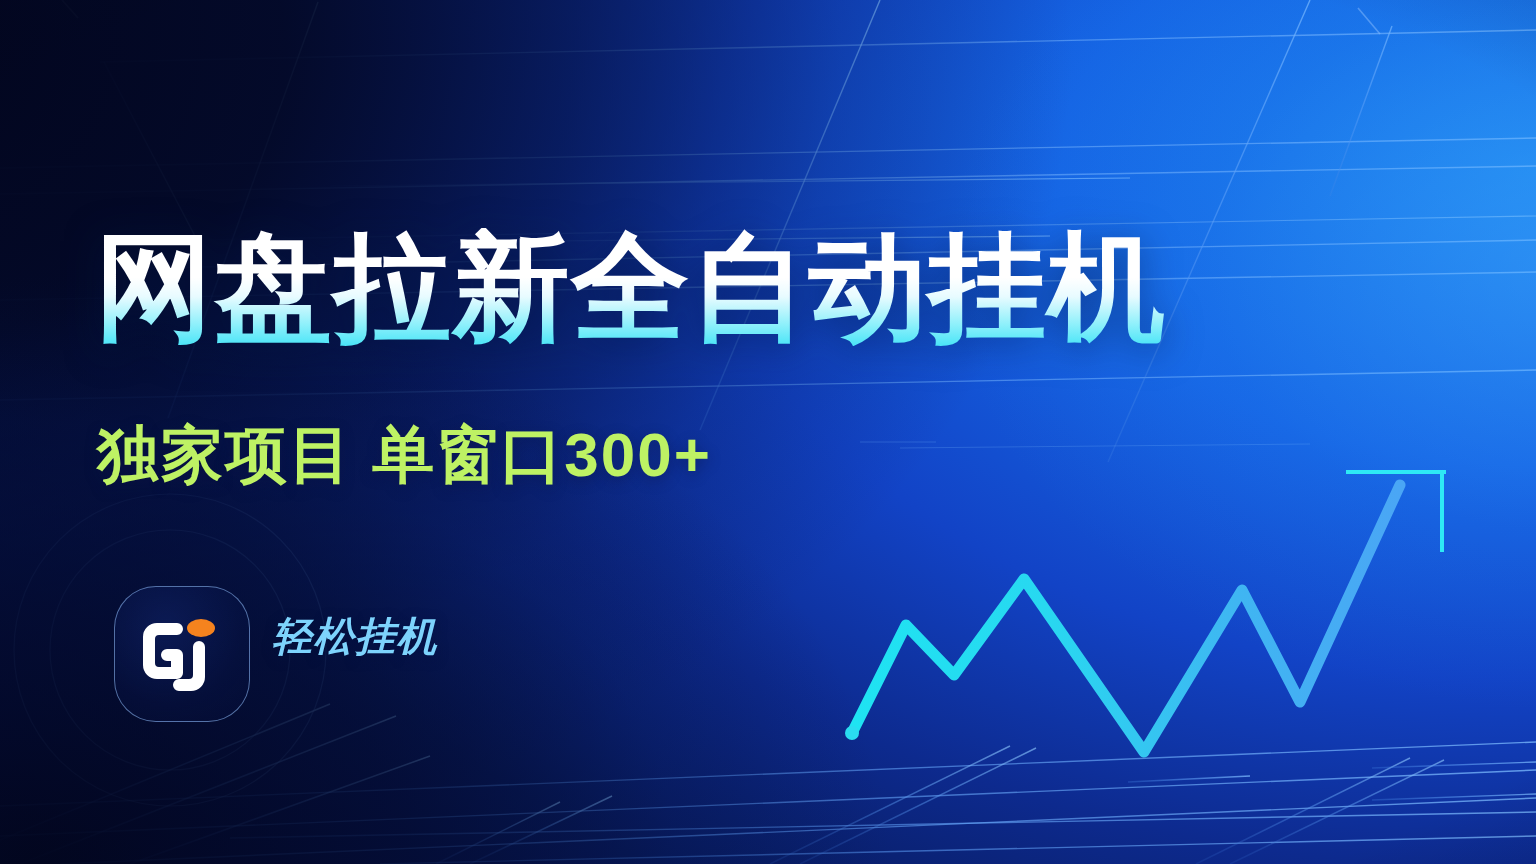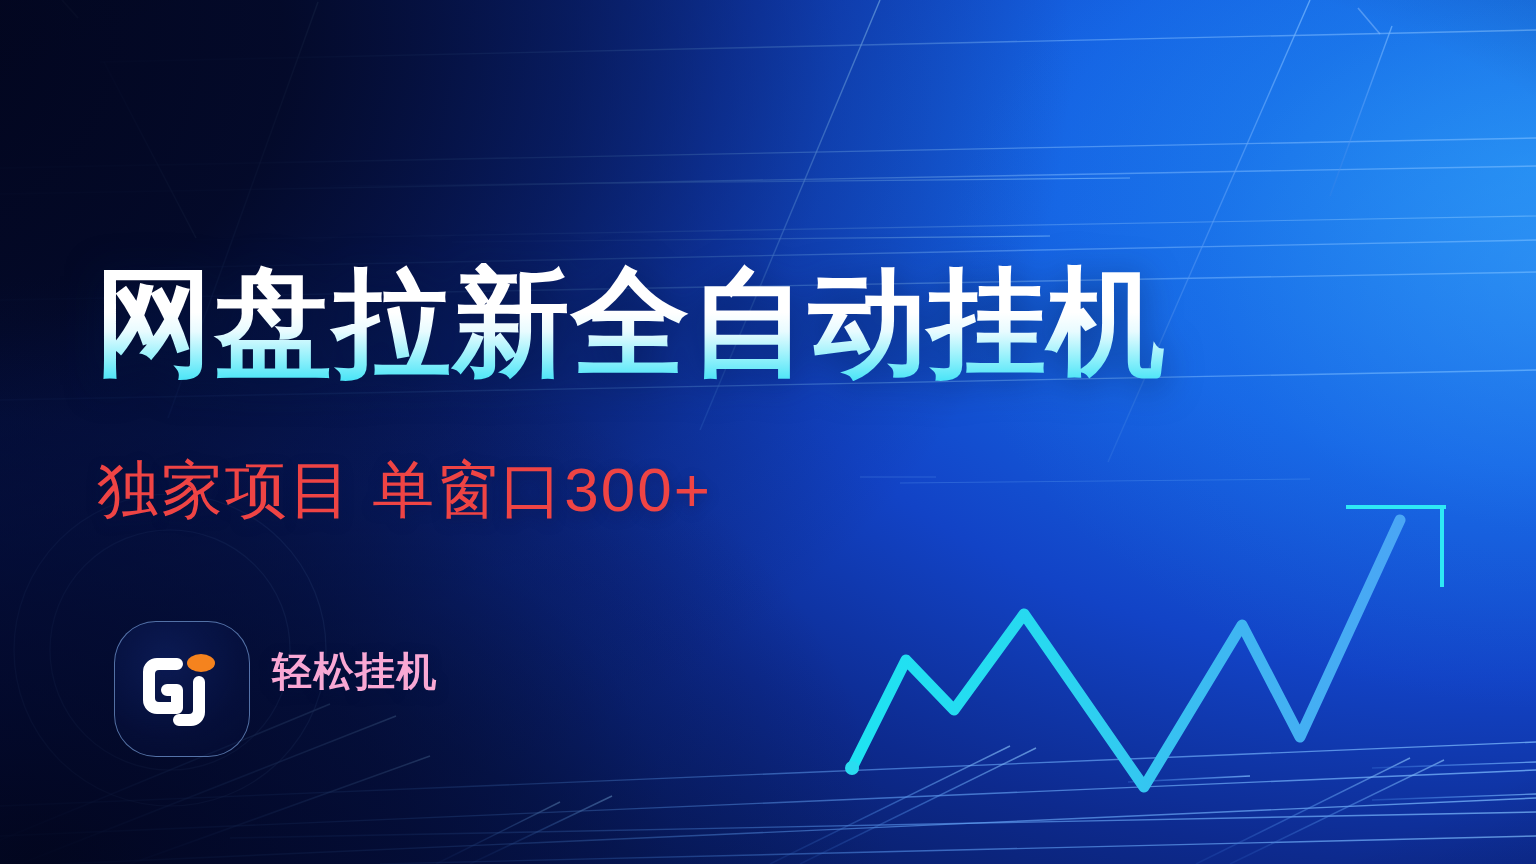--- a/index.html
+++ b/index.html
@@ -51,21 +51,20 @@
     position: absolute;
     inset: 0;
     width: 100%;
     height: 100%;
   }
 
   
   .content {
     position: absolute;
     inset: 0;
-    margin-top: 35px;
   }
 
   .headline {
     position: absolute;
     left: 95px;
     top: 228px;
     font-size: 118px;
     font-weight: 700;
     letter-spacing: 1px;
     line-height: 1;
@@ -76,25 +75,25 @@
     color: transparent;
     -webkit-text-fill-color: transparent;
     filter: drop-shadow(0 6px 18px rgba(2,20,70,0.55));
   }
 
   .subhead {
     position: absolute;
     left: 97px;
     top: 424px;
     font-size: 62px;
-    font-weight: 400;
+    font-weight: 700;
     letter-spacing: 2px;
     line-height: 1;
     white-space: nowrap;
-    color: #ef4444;
+    color: #bef264;
     text-shadow: 0 4px 14px rgba(10,20,70,0.45);
   }
 
   
   .logo-badge {
     position: absolute;
     left: 114px;
     top: 586px;
     width: 136px;
     height: 136px;
@@ -107,27 +106,28 @@
     position: absolute;
     left: 0; top: 0;
     width: 136px;
     height: 136px;
   }
 
   .tagline {
     position: absolute;
     left: 272px;
     top: 608px;
-    color: #f9a8d4;
+    color: #7dd3fc;
     font-size: 40px;
     font-weight: 700;
     line-height: 1.42;
     letter-spacing: 1.5px;
     white-space: nowrap;
     text-shadow: 0 3px 12px rgba(4,16,60,0.5);
+    font-style: italic;
   }
   .tagline div { display: block; }
 
   
   .chart-wrap {
     position: absolute;
     left: 840px;
     top: 440px;
     width: 640px;
     height: 330px;

